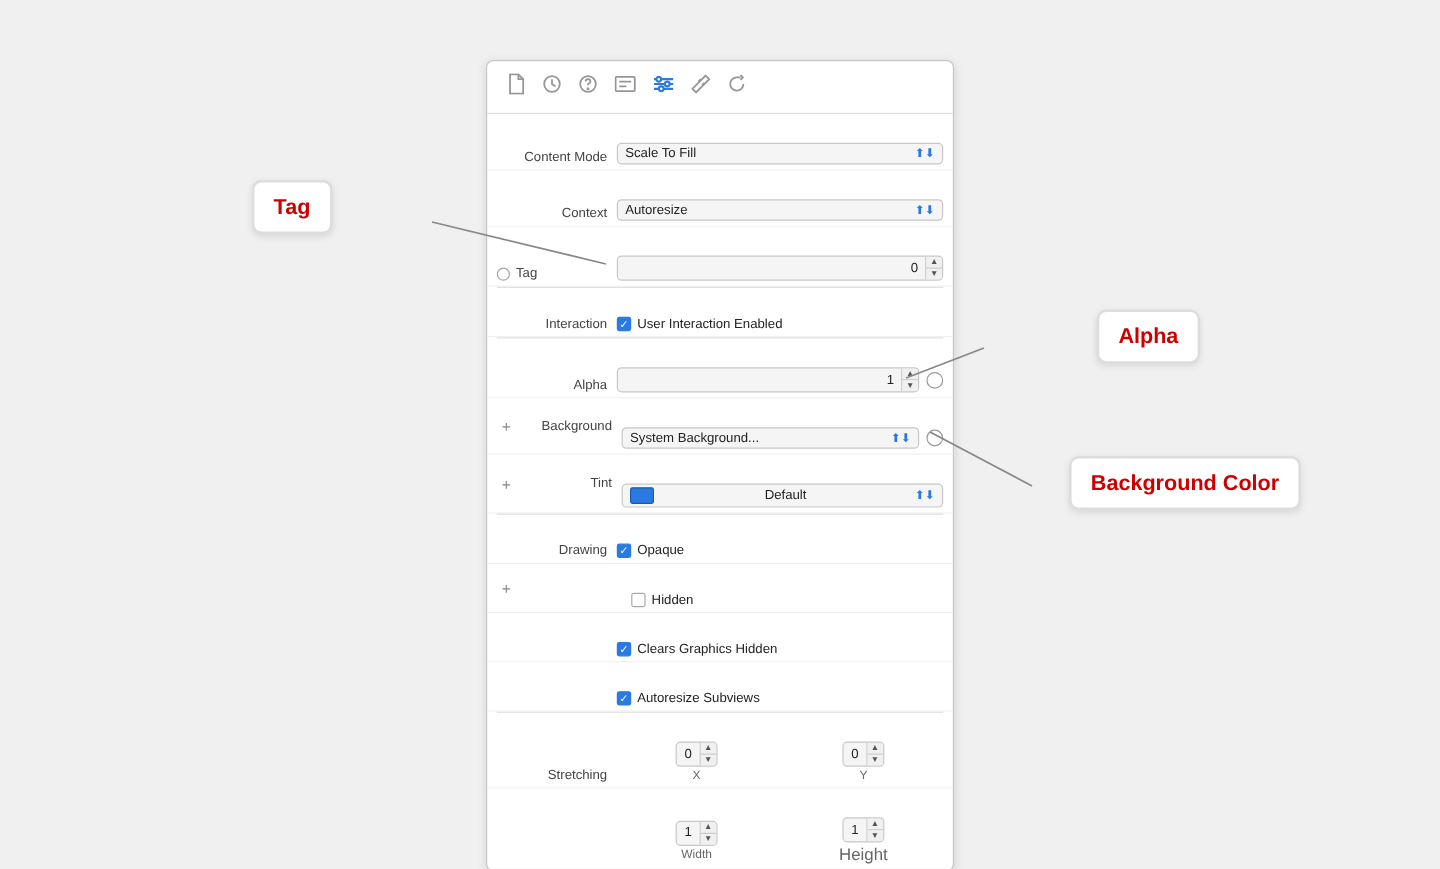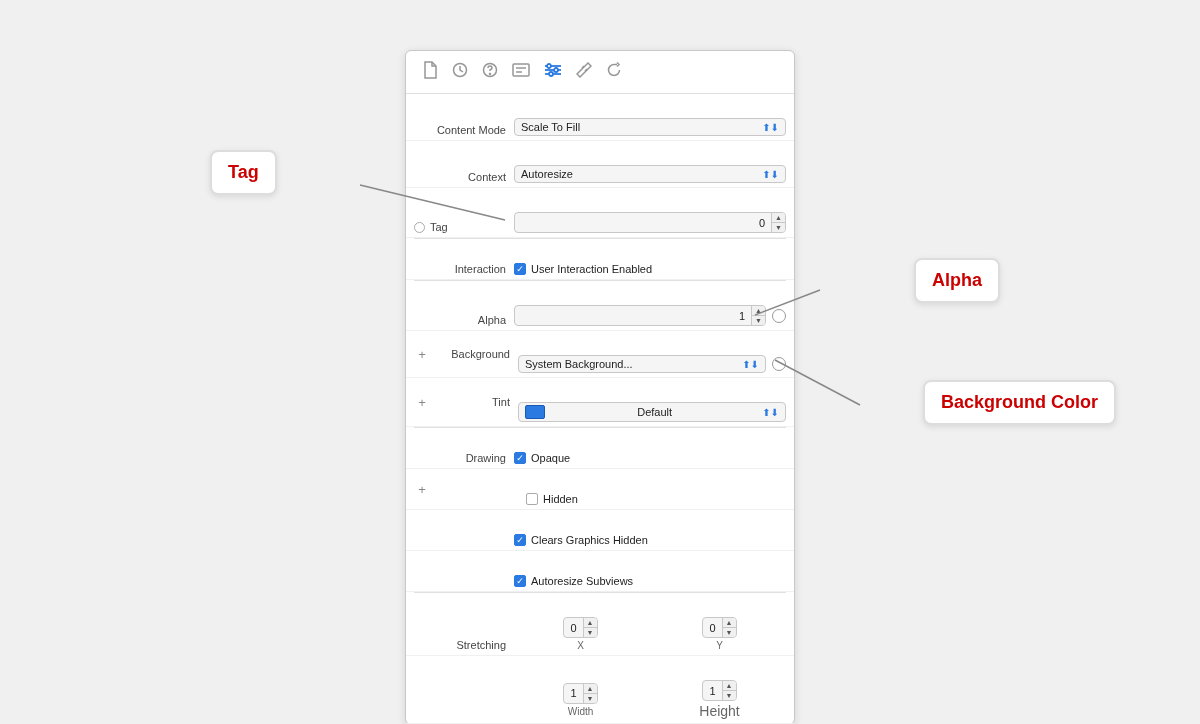--- a/index.html
+++ b/index.html
@@ -469,21 +469,21 @@
         </div>
       </div>
     </div>
 
   </div>
 
   <div class="callout" style="position:absolute; right:200px; top:258px;">
     <span class="callout-title">Alpha</span>
   </div>
 
-  <div class="callout" style="position:absolute; right:84px; top:380px;">
+  <div class="callout" style="position:absolute; right:116px; top:380px;">
     <span class="callout-title">Background Color</span>
   </div>
 
   <svg class="arrows-svg" xmlns="http://www.w3.org/2000/svg" style="position:absolute;top:0;left:0;width:100%;height:100%;pointer-events:none;overflow:visible;">
 
     <line x1="360" y1="185" x2="505" y2="220" stroke="#888" stroke-width="1.5" stroke-dasharray="none"></line>
 
     <line x1="820" y1="290" x2="755" y2="315" stroke="#888" stroke-width="1.5"></line>
 
     <line x1="860" y1="405" x2="775" y2="360" stroke="#888" stroke-width="1.5"></line>

